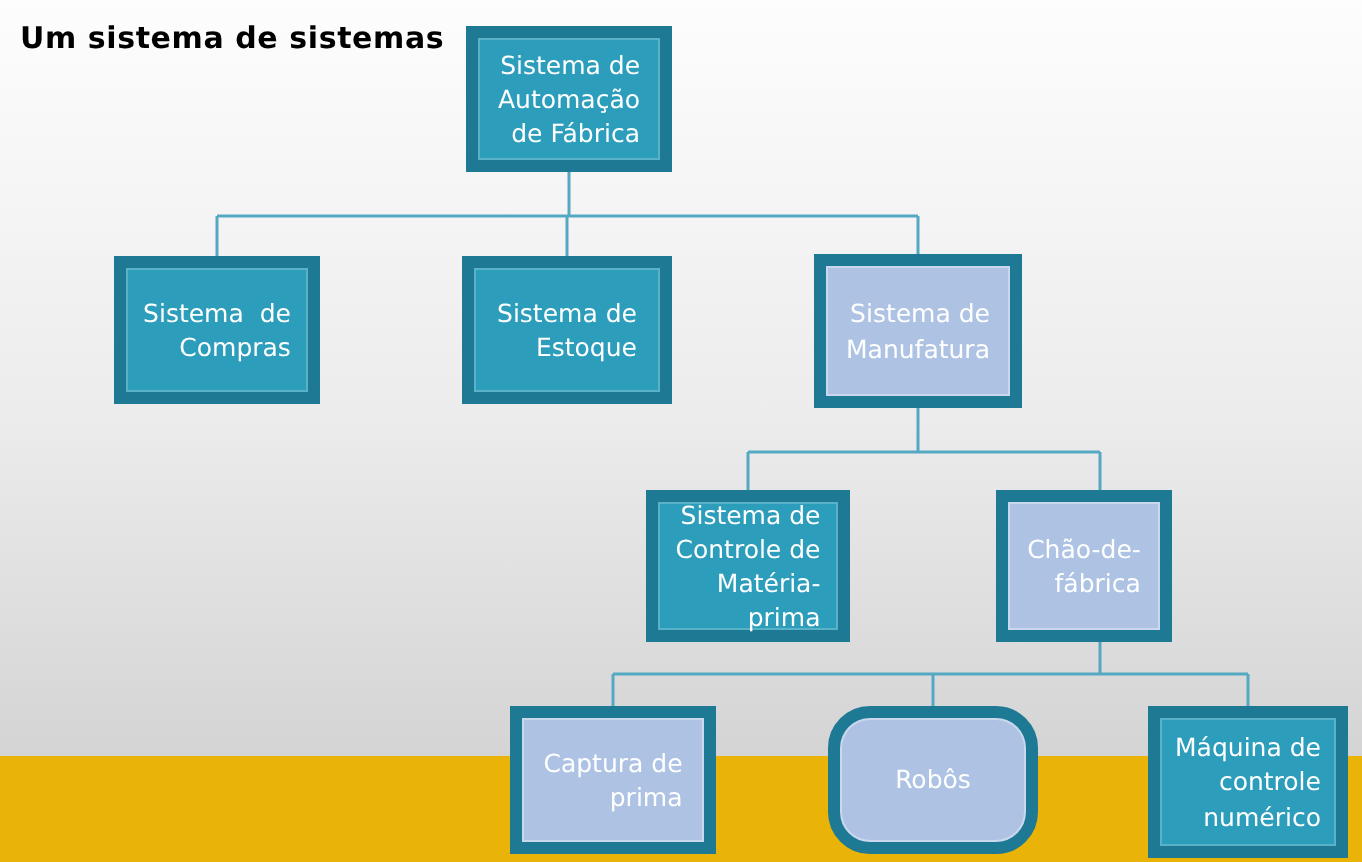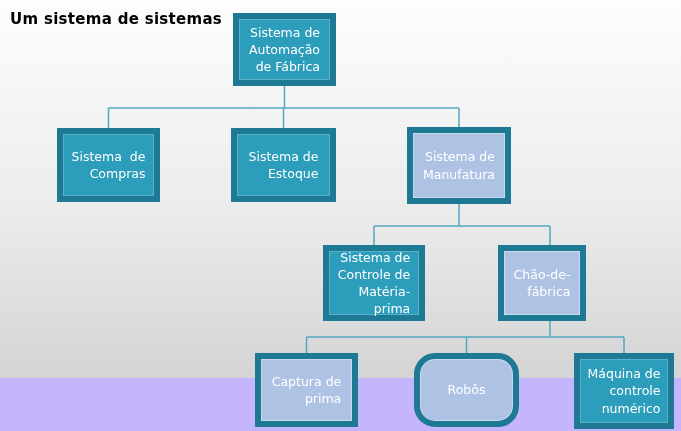--- a/index.html
+++ b/index.html
@@ -5,21 +5,21 @@
   html, body { margin: 0; padding: 0; }
   body {
     width: 681px; height: 431px;
     background: #ffffff;
     font-family: "DejaVu Sans", "Liberation Sans", sans-serif;
   }
   .canvas {
     position: relative;
     width: 681px; height: 431px;
     overflow: hidden;
-    background: #c4b5fd;
+    background: #eab308;
   }
   .slide-bg {
     position: absolute; left: 0; top: 0;
     width: 681px; height: 378px;
     background: linear-gradient(180deg,
       var(--bg-top, #fdfdfd) 0%,
       #ececec 55%,
       var(--bg-bottom, #d4d4d4) 100%);
   }
   .title {

